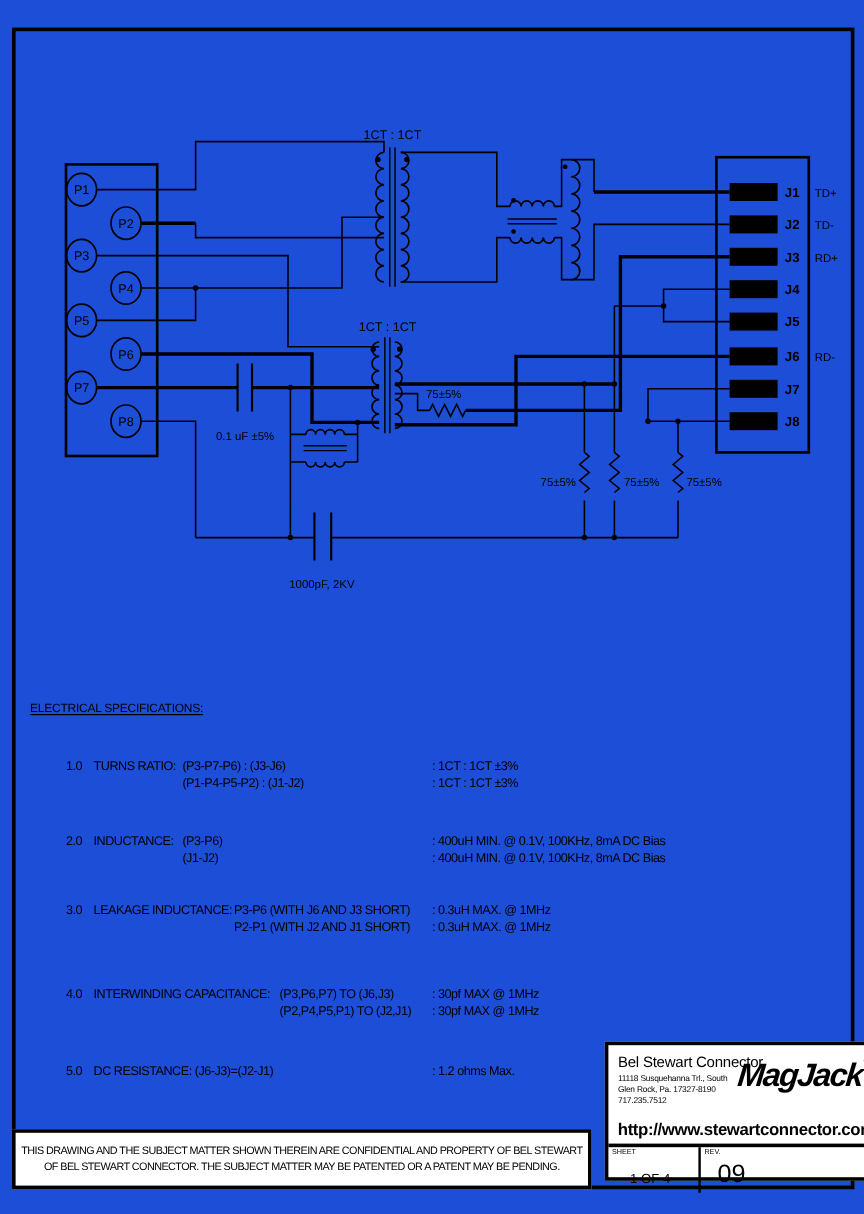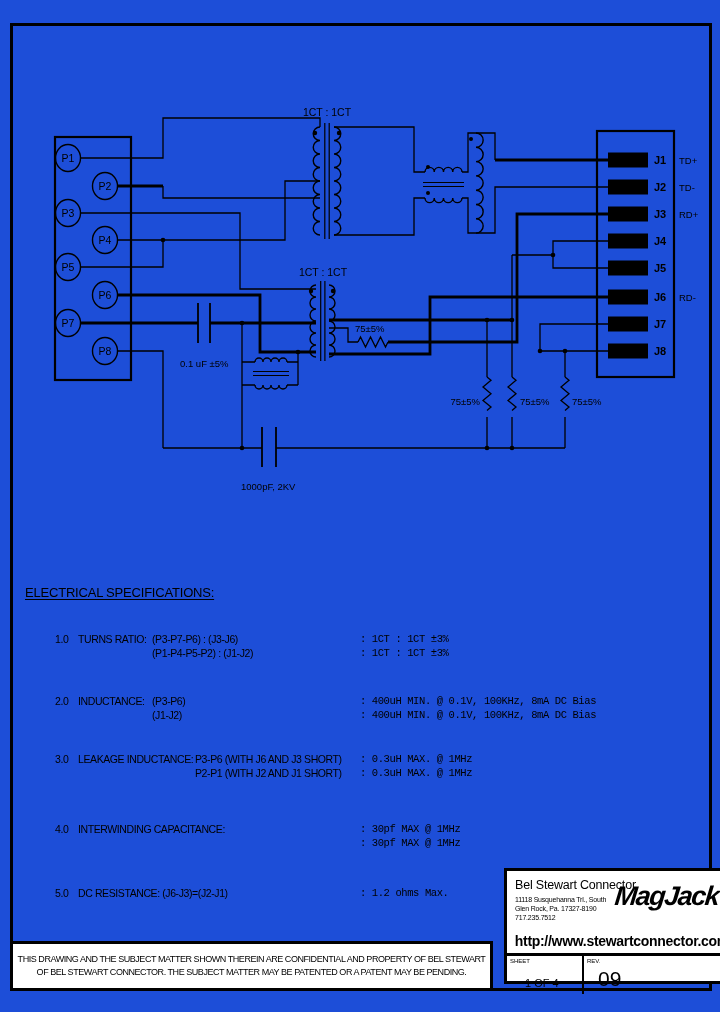--- a/index.html
+++ b/index.html
@@ -4,28 +4,28 @@
 <style>
   html,body{margin:0;padding:0;background:#fff;}
   .sheet{position:relative;width:720px;height:1012px;background:#1d4ed8;overflow:hidden;
          font-family:"Liberation Sans",sans-serif;color:#000;}
   .frame{position:absolute;left:10px;top:23px;width:702px;height:968px;
          border:3px solid #000;box-sizing:border-box;}
   .schematic{position:absolute;left:0;top:0;}
   svg text{font-family:"Liberation Sans",sans-serif;fill:#000;}
 
   
-  .specs-title{position:absolute;left:12px;top:559px;font-size:13px;letter-spacing:-0.2px;
+  .specs-title{position:absolute;left:12px;top:559px;font-size:10px;letter-spacing:-0.2px;
                text-decoration:underline;text-underline-offset:2px;white-space:nowrap;}
   .spec-item{position:absolute;left:12px;font-size:10.5px;letter-spacing:-0.4px;
              line-height:13.5px;white-space:nowrap;height:28px;width:660px;margin-left:30px;}
   .sp-num{position:absolute;left:0;top:0;}
   .sp-label{position:absolute;left:23px;top:0;}
   .sp-params{position:absolute;top:0;}
-  .sp-vals{position:absolute;left:305px;top:0;font-family:Liberation Mono, monospace;}
+  .sp-vals{position:absolute;left:305px;top:0;}
 
   
   .titleblock{position:absolute;left:491px;top:842px;width:232px;height:116px;
               border:3px solid #000;box-sizing:border-box;background:#fff;}
   .tb-top{position:relative;height:85px;border-bottom:3px solid #000;box-sizing:border-box;}
   .tb-company{position:absolute;left:8px;top:7px;font-size:12.5px;letter-spacing:-0.2px;}
   .tb-addr{position:absolute;left:8px;top:24px;font-size:7px;line-height:9px;letter-spacing:-0.2px;}
   .tb-logo{position:absolute;right:8px;top:8px;font-size:27px;font-weight:bold;font-style:italic;
            letter-spacing:-1.5px;transform:skewX(-6deg);}
   .tb-logo sup{font-size:9px;font-style:normal;vertical-align:18px;letter-spacing:0;}
@@ -251,20 +251,24 @@
     </div>
     <div class="sp-vals">
       <div>: 0.3uH MAX. @ 1MHz</div>
       <div>: 0.3uH MAX. @ 1MHz</div>
     </div>
   </div>
 
   <div class="spec-item" style="top:797px">
     <span class="sp-num">4.0</span>
     <span class="sp-label">INTERWINDING CAPACITANCE:</span>
+    <div class="sp-params" style="left:178px">
+      <div>(P3,P6,P7) TO (J6,J3)</div>
+      <div>(P2,P4,P5,P1) TO (J2,J1)</div>
+    </div>
     <div class="sp-vals">
       <div>: 30pf MAX @ 1MHz</div>
       <div>: 30pf MAX @ 1MHz</div>
     </div>
   </div>
 
   <div class="spec-item" style="top:861px">
     <span class="sp-num">5.0</span>
     <span class="sp-label">DC RESISTANCE: (J6-J3)=(J2-J1)</span>
     <div class="sp-vals">

